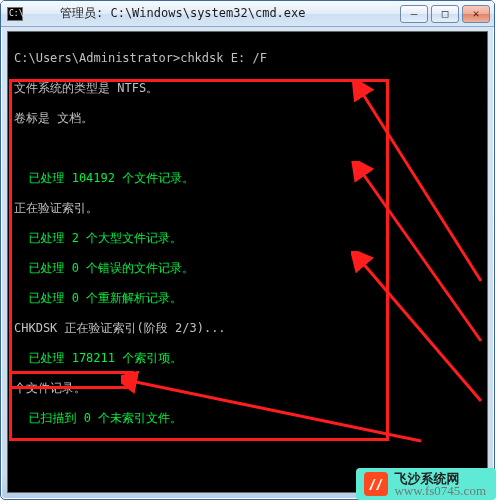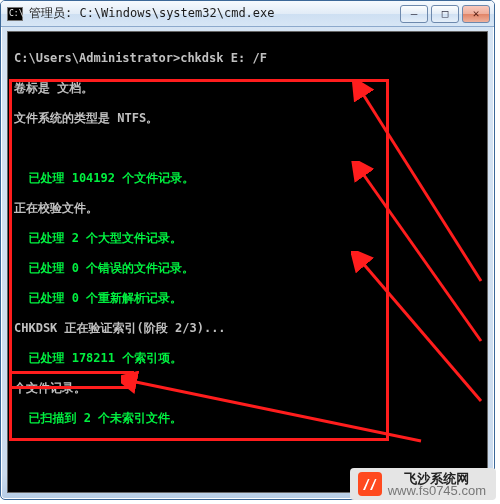--- a/index.html
+++ b/index.html
@@ -20,53 +20,53 @@
     display:flex;align-items:center;
     padding:0 4px 0 6px;
     font-size:12px;color:#1a1a1a;
     background:linear-gradient(#f6fafe,#e2ecf7 50%,#cddff2 51%,#d7e6f5);
     border-bottom:1px solid #8ca9cc;
   }
   .titlebar .cmd-icon{
     width:16px;height:14px;margin-right:6px;flex:0 0 16px;
     background:#000;border:1px solid #777;color:#eee;font-size:8px;line-height:12px;text-align:left;padding-left:1px;
   }
-  .titlebar .title-text{flex:1;white-space:nowrap;overflow:hidden;text-overflow:ellipsis;}
+  .titlebar .title-text{flex:1;white-space:nowrap;overflow:hidden;text-overflow:ellipsis;margin-left:31px;}
   .win-btns{display:flex;gap:3px;}
   .win-btn{
     width:28px;height:18px;border:1px solid #6d89ad;border-radius:3px;
     background:linear-gradient(#fdfefe,#e4edf7 49%,#cfe0f3 50%,#e5eff9);
     font-size:11px;line-height:15px;text-align:center;color:#334;
     cursor:default;
   }
   .win-btn.close{background:linear-gradient(#f9c9bd,#eeae9b 49%,#e08366 50%,#efb19c);color:#5a2218;}
   
   .client{
     position:absolute;left:6px;right:6px;top:30px;bottom:6px;
     background:#000;color:#c0c0c0;
     padding:4px 6px;
     font-family:"SimSun","NSimSun",monospace;
     font-size:12px;line-height:15px;
     white-space:pre;overflow:hidden;
     border:1px solid #666;
   }
-  .line{white-space:pre;font-weight:bold;}
+  .line{white-space:pre;}
   .hl{color:#00f040;}   
   
   .anno-box{position:absolute;border:3px solid #ff1d1d;pointer-events:none;}
   .anno-box.main{left:8px;top:78px;width:380px;height:362px;}
   .anno-box.small{left:8px;top:370px;width:125px;height:18px;}
   .arrow{position:absolute;pointer-events:none;}
   
   .footer{
     position:absolute;right:4px;bottom:4px;
     display:flex;align-items:center;gap:6px;
     padding:4px 10px 4px 8px;
-    background:#e5e5e5;border-radius:4px;
-    font-family:Liberation Sans, sans-serif;font-size:13px;color:#222;text-align:center;
+    background:#5eead4;border-radius:4px;
+    font-family:Liberation Serif, serif;font-size:13px;color:#222;
   }
   .footer .brand-mark{
     width:24px;height:24px;border-radius:4px;background:#ff4a1f;
     display:flex;align-items:center;justify-content:center;
   }
   .footer .brand-mark svg{display:block;}
   .footer .sub{font-size:13px;color:#777;line-height:10px;}
 </style>
 </head>
 <body>
@@ -78,32 +78,32 @@
     <span class="title-text">管理员: C:\Windows\system32\cmd.exe</span>
     <span class="win-btns">
       <span class="win-btn">—</span>
       <span class="win-btn">□</span>
       <span class="win-btn close">✕</span>
     </span>
   </div>
 
   <div class="client">
 <div class="line">C:\Users\Administrator&gt;chkdsk E: /F</div>
+<div class="line">文件系统的类型是 NTFS。</div>
 <div class="line">卷标是 文档。</div>
-<div class="line">文件系统的类型是 NTFS。</div>
 <div class="line"> </div>
 <div class="line hl">  已处理 104192 个文件记录。</div>
-<div class="line">正在校验文件。</div>
+<div class="line">正在验证索引。</div>
 <div class="line hl">  已处理 2 个大型文件记录。</div>
 <div class="line hl">  已处理 0 个错误的文件记录。</div>
 <div class="line hl">  已处理 0 个重新解析记录。</div>
 <div class="line">CHKDSK 正在验证索引(阶段 2/3)...</div>
 <div class="line hl">  已处理 178211 个索引项。</div>
 <div class="line">个文件记录。</div>
-<div class="line hl">  已扫描到 2 个未索引文件。</div>
+<div class="line hl">  已扫描到 0 个未索引文件。</div>
 
 
 
 
 
 
 
 
 
 

